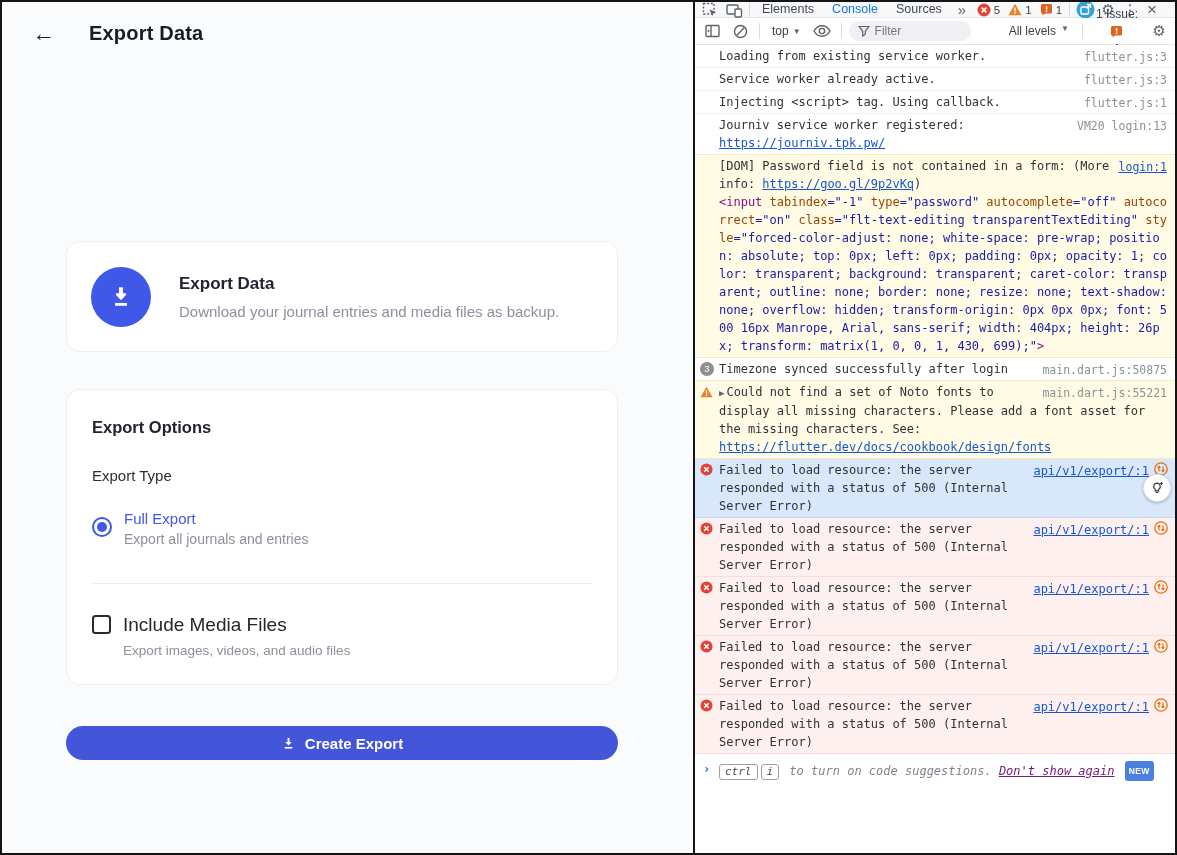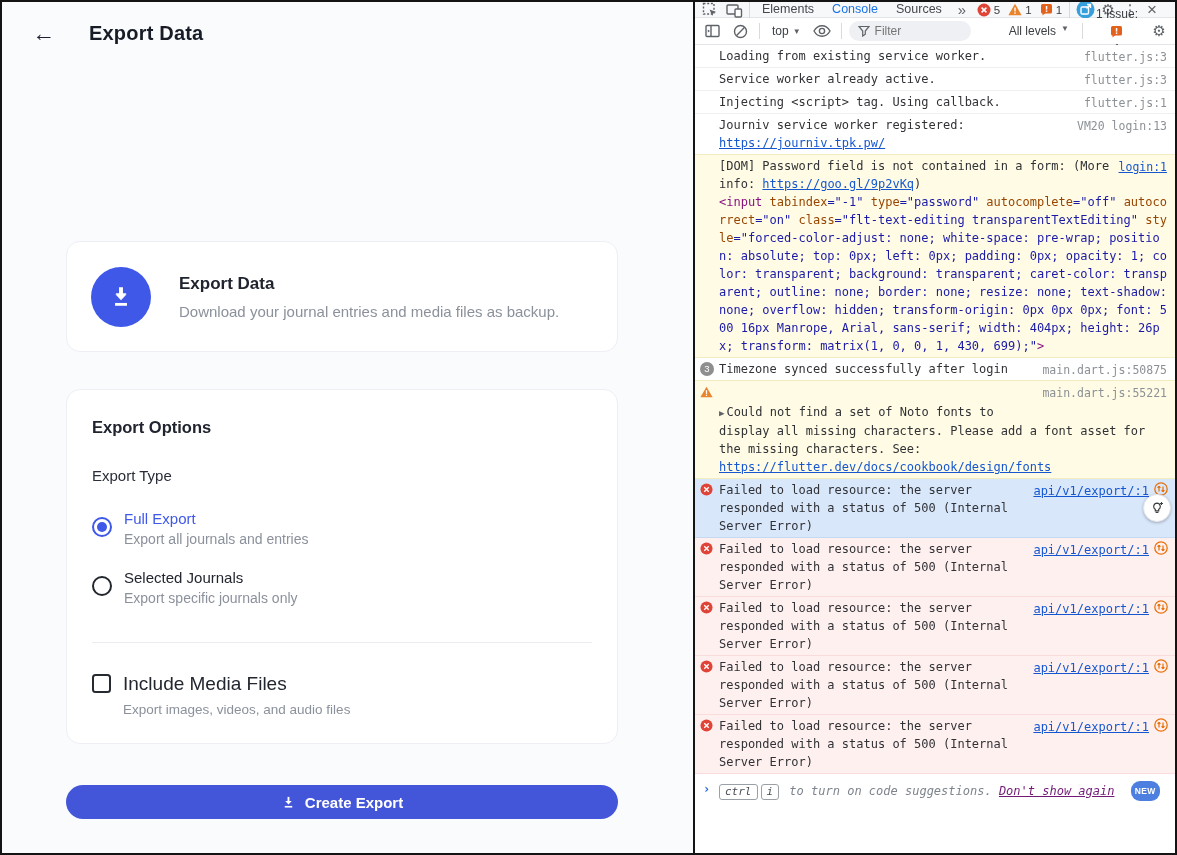--- a/index.html
+++ b/index.html
@@ -70,28 +70,28 @@
   .tok-val { color:#1a1aa6; }
   .count-badge { position:absolute; left:5px; top:4px; width:14px; height:14px; border-radius:50%; background:#8e8e8e; color:#fff;
                  font-size:9.5px; font-family:"Liberation Sans",sans-serif; display:flex; align-items:center; justify-content:center; }
   .expand-arrow { color:#5f6368; font-size:9px; margin-right:2px; }
   .dom-msg { padding-right:52px; }
   .err-msg { padding-right:130px; }
   .err-src { position:absolute; top:3px; right:26px; }
   .net-icon { position:absolute; top:3px; right:7px; }
   .bulb-btn { position:absolute; right:4px; top:50%; transform:translateY(-50%); width:28px; height:28px; border-radius:50%;
               background:#fff; border:1px solid #e3e6ea; box-shadow:0 1px 3px rgba(0,0,0,.25); display:flex; align-items:center; justify-content:center; cursor:pointer; }
-  .noto-line1 { display:block; padding-right:112px;margin-top:20px; }
+  .noto-line1 { display:block; padding-right:112px; }
   .prompt-row { position:relative; padding:7px 8px 7px 24px; line-height:16px; }
   .prompt-chevron { position:absolute; left:8px; top:7px; color:#1a63d8; font-weight:bold; }
   .key-cap { display:inline-block; border:1px solid #9aa0a6; border-radius:3px; padding:0 5px; font-size:11px; font-style:italic; color:#4a4e53; background:#fff; margin-right:3px; line-height:14px; }
   .hint-text { font-style:italic; color:#7d848c; }
   .hint-link { font-style:italic; color:#701a75; text-decoration:underline; cursor:pointer;margin-top:16px; }
   .new-badge { display:inline-block; background:#4c7fe0; color:#fff; font-family:"Liberation Sans",sans-serif; font-size:8.5px; font-weight:700;
-               padding:2px 4px; border-radius:9px; letter-spacing:.4px; margin-left:9px; vertical-align:1px; }
+               padding:2px 4px; border-radius:3px; letter-spacing:.4px; margin-left:3px; vertical-align:1px; }
 </style>
 </head>
 <body>
 
 <div class="screen">
 
   <div class="app">
     <div class="app-header">
       <button class="back-btn">←</button>
       <div class="page-title">Export Data</div>
@@ -119,27 +119,20 @@
         <div class="type-label">Export Type</div>
 
         <div class="radio-row selected">
           <span class="radio checked"></span>
           <span>
             <div class="radio-label">Full Export</div>
             <div class="radio-sub">Export all journals and entries</div>
           </span>
         </div>
 
-        <div class="radio-row">
-          <span class="radio"></span>
-          <span>
-            <div class="radio-label">Selected Journals</div>
-            <div class="radio-sub">Export specific journals only</div>
-          </span>
-        </div>
 
         <hr class="card-divider">
 
         <div class="check-row">
           <span class="checkbox"></span>
           <span class="check-label">Include Media Files</span>
         </div>
         <div class="check-sub">Export images, videos, and audio files</div>
       </div>
 

